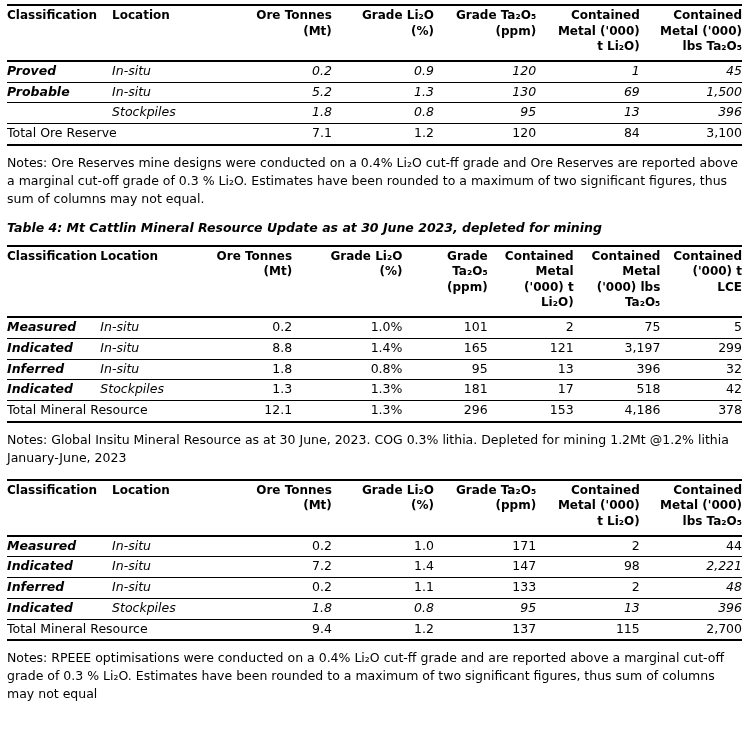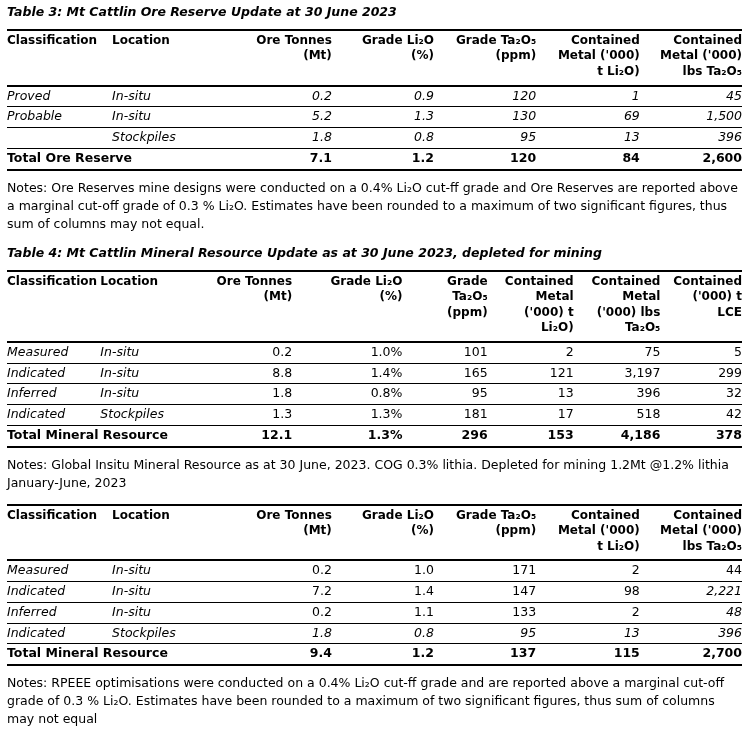--- a/index.html
+++ b/index.html
@@ -25,36 +25,35 @@
     padding:2px 0 5px 0;
     border-bottom:2px solid #000;
   }
   table.data-table td{
     font-size:12.5px;line-height:1.18;
     padding:2px 0 3px 0;
     border-bottom:1px solid #000;
   }
   .al{text-align:left;}
   .ar{text-align:right;}
-  tr.total td{font-weight:700;border-bottom:2.5px solid #000;}
-  .s-bi{font-weight:400;font-style:italic;}
+  tr.total td{font-weight:400;border-bottom:2.5px solid #000;}
+  .s-bi{font-weight:700;font-style:italic;}
   .s-i{font-style:italic;}
   .s-b{font-weight:700;}
   .notes{
     margin:8px 0 12px 0;line-height:1.44;
   }
   section.tbl-section:last-child .notes{margin-bottom:0;}
 </style>
 </head>
 <body>
 
 <div class="page">
 
   <section class="tbl-section">
-    <h2 class="tbl-title">Table 3: Mt Cattlin Ore Reserve Update at 30 June 2023</h2>
     <table class="data-table">
         <colgroup>
           <col style="width: 14.3%;">
           <col style="width: 15.2%;">
           <col style="width: 14.7%;">
           <col style="width: 13.9%;">
           <col style="width: 13.9%;">
           <col style="width: 14.1%;">
           <col style="width: 13.9%;">
         </colgroup>
@@ -103,21 +102,21 @@
             <td class="ar s-i">95</td>
             <td class="ar s-i">13</td>
             <td class="ar s-i">396</td>
           </tr>
           <tr class="total">
             <td colspan="2" class="al s-b">Total Ore Reserve</td>
             <td class="ar s-b">7.1</td>
             <td class="ar s-b">1.2</td>
             <td class="ar s-b">120</td>
             <td class="ar s-b">84</td>
-            <td class="ar s-b">2,600</td>
+            <td class="ar s-b">3,100</td>
           </tr>
         </tbody>
       </table>
     <p class="notes">Notes: Ore Reserves mine designs were conducted on a 0.4% Li₂O cut-ff grade and Ore Reserves are reported above a marginal cut-off grade of 0.3 % Li₂O. Estimates have been rounded to a maximum of two significant figures, thus sum of columns may not equal.</p>
   </section>
 
   <section class="tbl-section">
     <h2 class="tbl-title">Table 4: Mt Cattlin Mineral Resource Update as at 30 June 2023, depleted for mining</h2>
     <table class="data-table">
         <colgroup>

